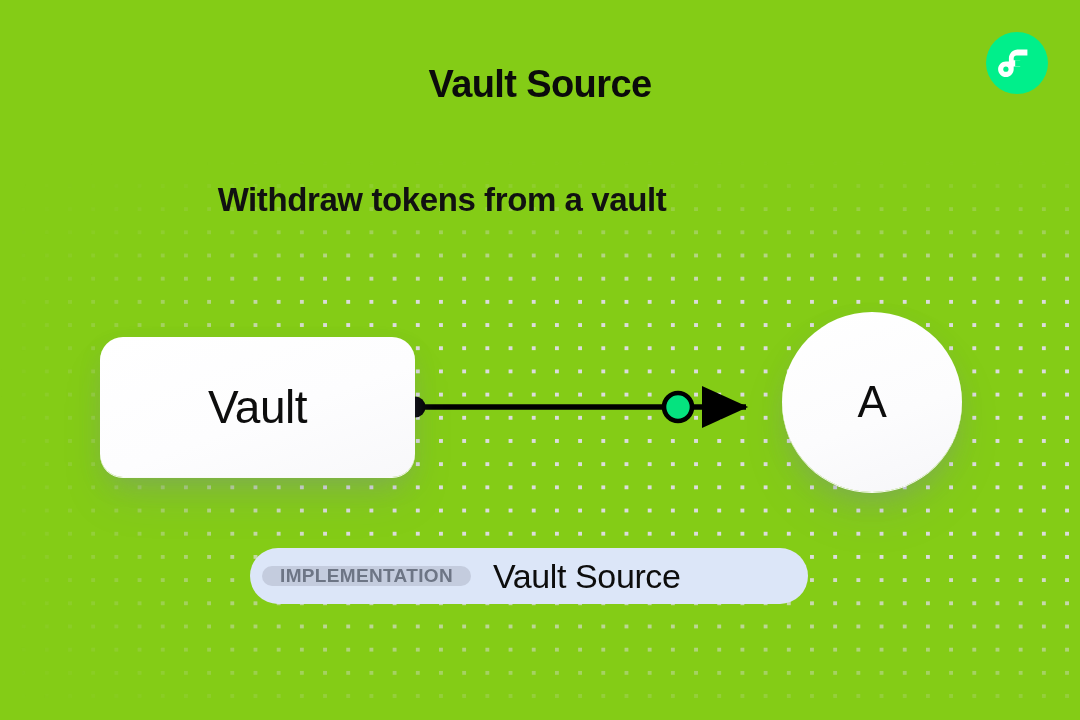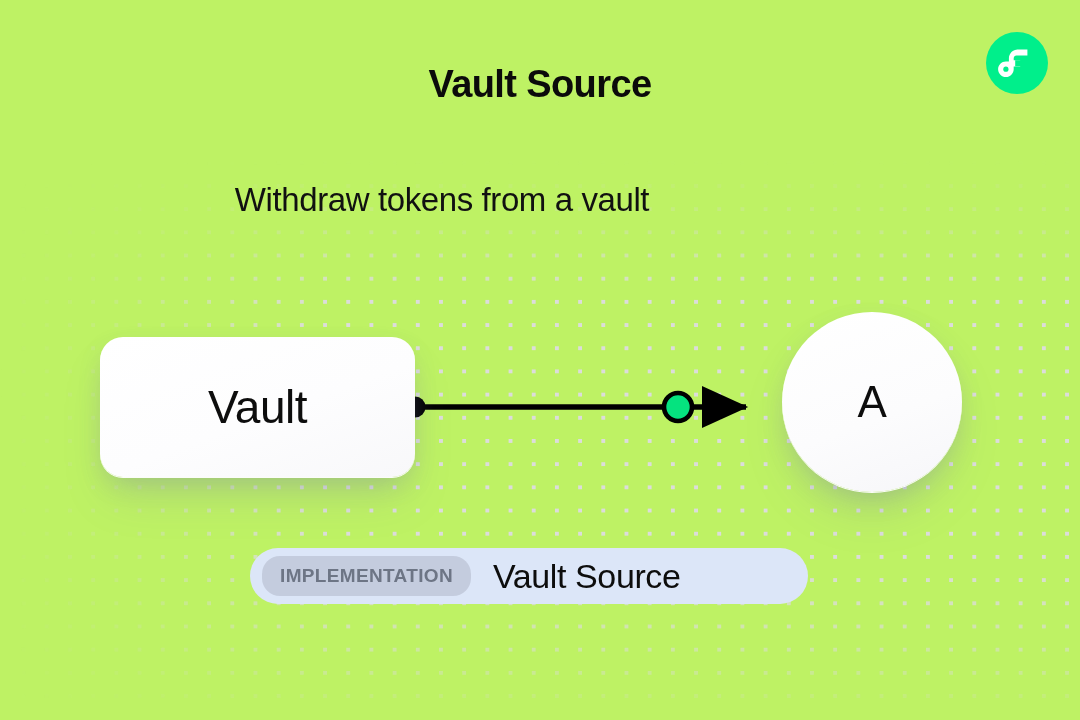--- a/index.html
+++ b/index.html
@@ -16,21 +16,21 @@
     background: #f0f0f0;
     position: relative;
   }
 
   
   #card {
     position: absolute;
     inset: 0;
     width: 1080px;
     height: 720px;
-    background: #bef264;
+    background: #84cc16;
     overflow: hidden;
   }
 
   
   #dot-grid {
     position: absolute;
     left: 0;
     top: 0;
     width: 1080px;
     height: 720px;
@@ -61,21 +61,21 @@
     color: #0b0b0b;
   }
 
   #page-subtitle {
     position: absolute;
     left: 0;
     top: 181px;
     width: 884px;
     text-align: center;
     font-size: 33px;
-    font-weight: 400;
+    font-weight: 700;
     letter-spacing: -0.4px;
     color: #111111;
   }
 
   
   #brand-logo {
     position: absolute;
     left: 986px;
     top: 32px;
     width: 62px;
@@ -159,21 +159,21 @@
     width: 558px;
     height: 56px;
     border-radius: 28px;
     background: #dce6f8;
     display: flex;
     align-items: center;
     padding-left: 12px;
   }
 
   #impl-badge-tag {
-    height: 40px;
+    height: 20px;
     border-radius: 18px;
     background: #c4ccde;
     color: #6d7585;
     font-size: 19px;
     font-weight: 700;
     letter-spacing: 0.35px;
     display: flex;
     align-items: center;
     padding: 0 18px;
   }

